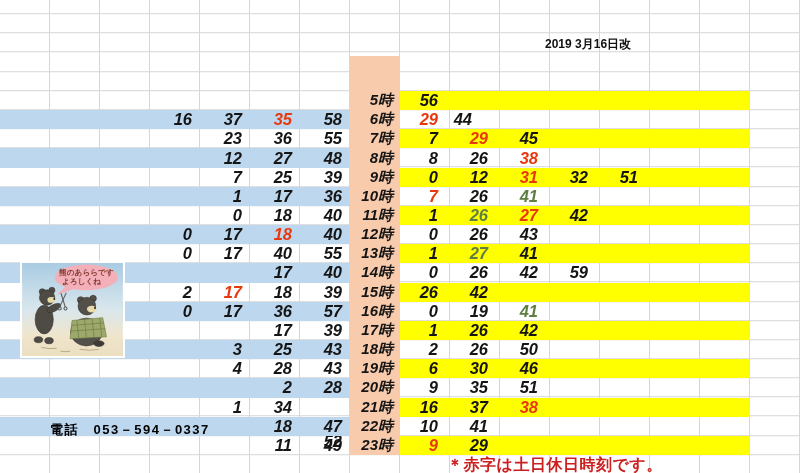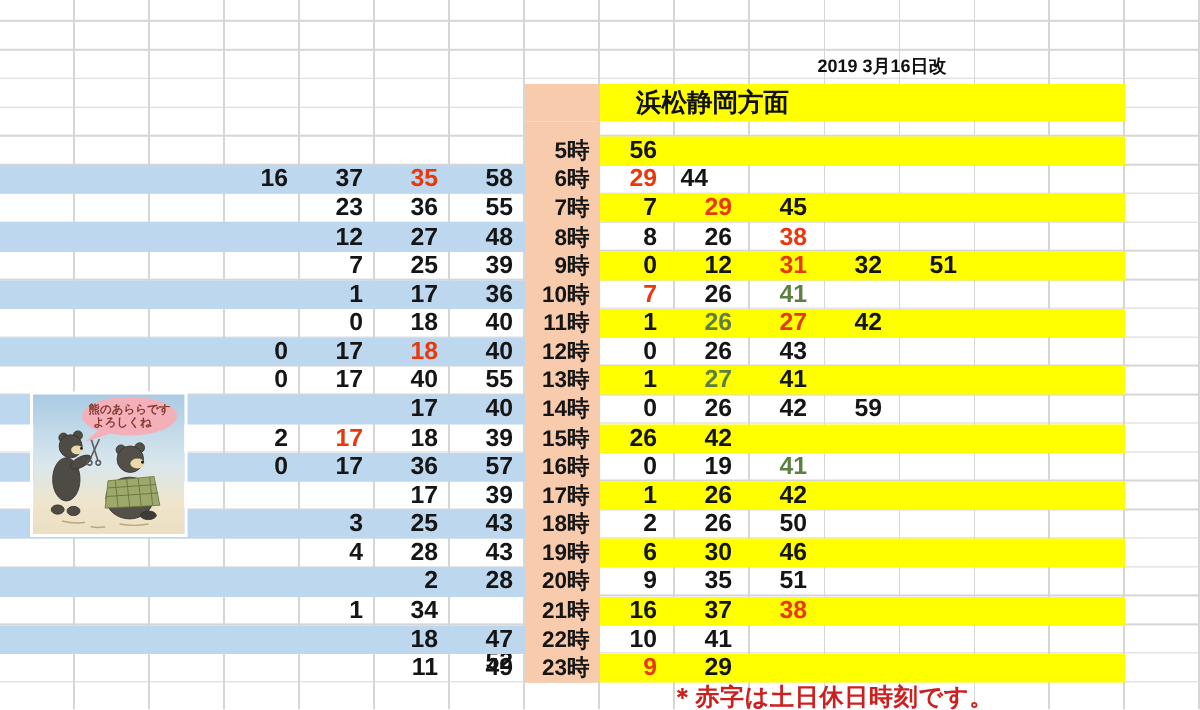--- a/index.html
+++ b/index.html
@@ -27,21 +27,21 @@
     display:flex;align-items:center;justify-content:center;padding-left:135px;
     font-size:17px;font-weight:700;color:#111;
   }
   #hdr-hour{left:350px;top:56px;width:50px;height:25px;background:var(--peach);}
   #hdr-right{
     left:400px;top:56px;width:350px;height:25px;background:var(--yellow);
     display:flex;align-items:center;padding-left:24px;
     font-size:17px;font-weight:700;color:#111;
   }
   #hour-col-bg{left:350px;top:81px;width:50px;height:374px;background:var(--peach);}
-  #rows{left:0;top:91px;width:796px;height:364px;display:grid;grid-template-rows:repeat(19,1fr);}
+  #rows{left:0;top:91px;width:796px;height:364px;display:grid;grid-template-rows:repeat(19,1fr);font-style:italic;}
   .trow{position:relative;}
   .zone{position:absolute;top:0;bottom:0;}
   .zl{left:0;width:350px;}
   .zr{left:400px;width:350px;}
   .zl.on{background:var(--blue);}
   .zr.on{background:var(--yellow);}
   .hourcell{
     position:absolute;top:0;bottom:0;left:350px;width:50px;background:var(--peach);
     display:flex;align-items:center;justify-content:flex-end;padding-right:7px;
     font-size:15px;font-weight:700;color:#151515;
@@ -62,21 +62,20 @@
   #bear svg{display:block;width:100%;height:100%;}
 </style>
 </head>
 <body>
 
 <div id="canvas">
 
   <div class="abs" id="revision">2019 3月16日改</div>
 
   <div class="abs" id="hdr-hour"></div>
-  <div class="abs" id="hdr-right">浜松静岡方面</div>
 
   <div class="abs" id="hour-col-bg"></div>
 
   <div class="abs" id="rows">
       <div class="trow">
         <div class="zone zl"></div>
         <div class="zone zr on"></div>
         <div class="cell cl" style="left: 150px;"></div>
         <div class="cell cl" style="left: 200px;"></div>
         <div class="cell cl" style="left: 250px;"></div>
@@ -335,20 +334,21 @@
         <div class="cell cl" style="left: 300px;">49</div>
         <div class="hourcell">23時</div>
         <div class="cell cr c-r" style="left: 400px;">9</div>
         <div class="cell cr" style="left: 450px;">29</div>
         <div class="cell cr" style="left: 500px;"></div>
         <div class="cell cr" style="left: 550px;"></div>
         <div class="cell cr" style="left: 600px;"></div>
       </div>
     </div>
 
+  <div class="abs" id="shop-phone">電話　053－594－0337</div>
   <div class="abs" id="footer-note">＊赤字は土日休日時刻です。</div>
 
   <div class="abs" id="bear">
     <svg viewBox="0 0 105 97" xmlns="http://www.w3.org/2000/svg">
       <defs>
         <linearGradient id="sky" x1="0" y1="0" x2="0" y2="1">
           <stop offset="0" stop-color="#A9CBE3"></stop>
           <stop offset="0.5" stop-color="#D9E7ED"></stop>
           <stop offset="0.78" stop-color="#EFE5CC"></stop>
           <stop offset="1" stop-color="#ECDFC2"></stop>

